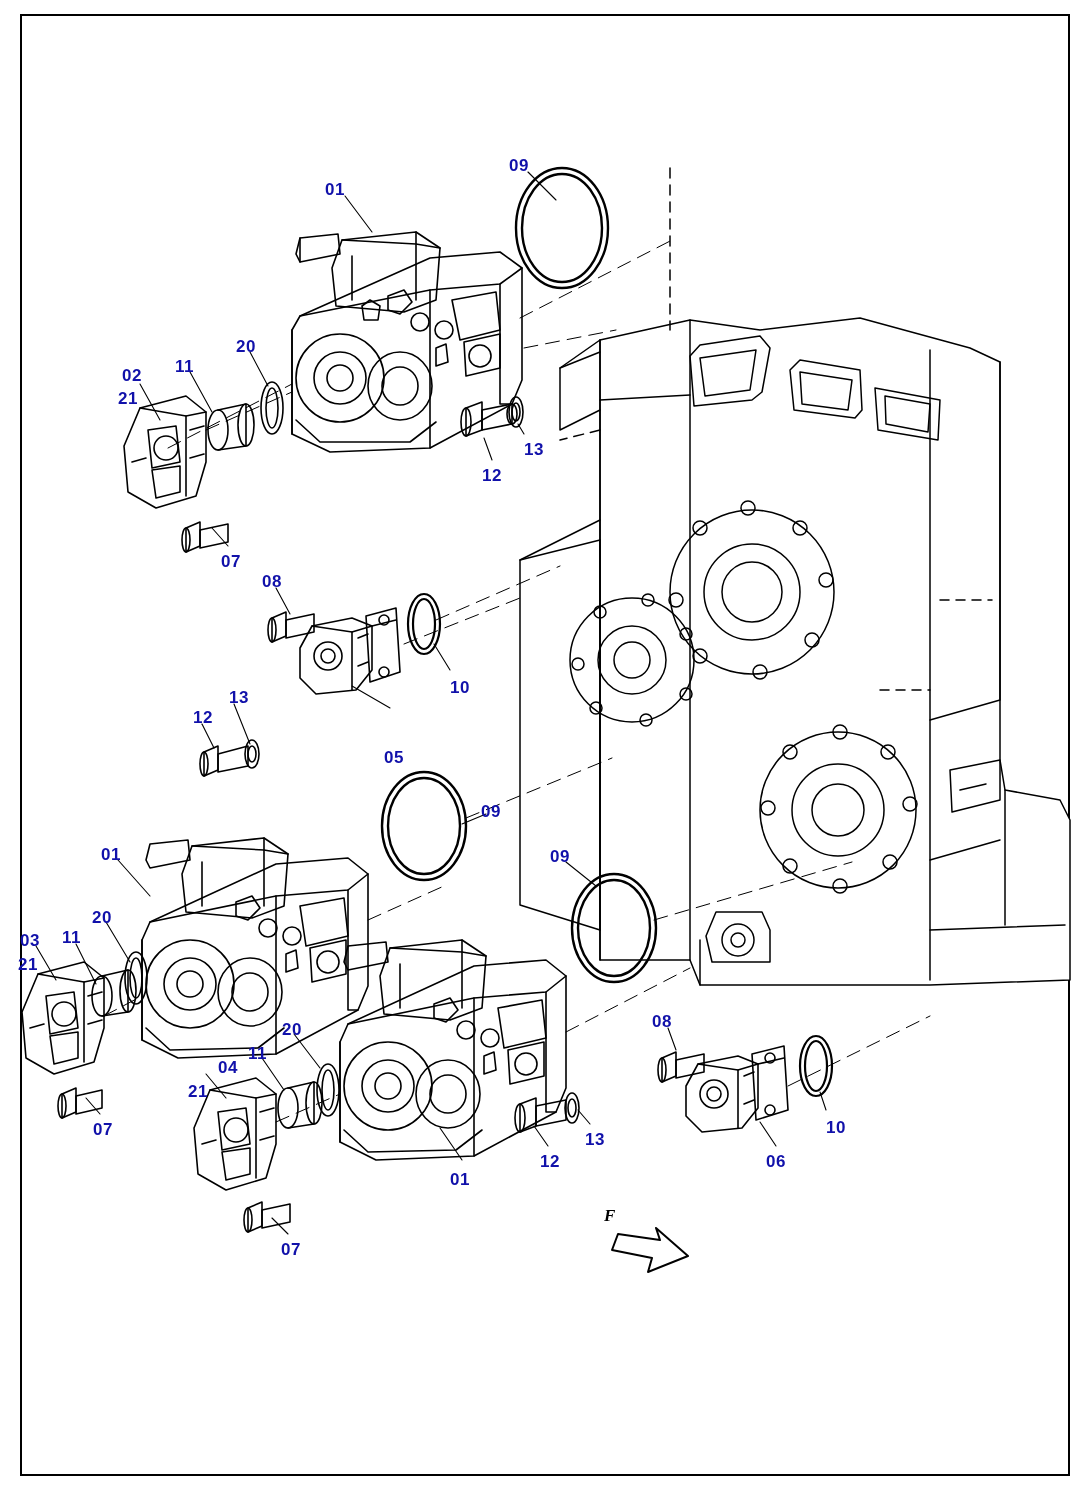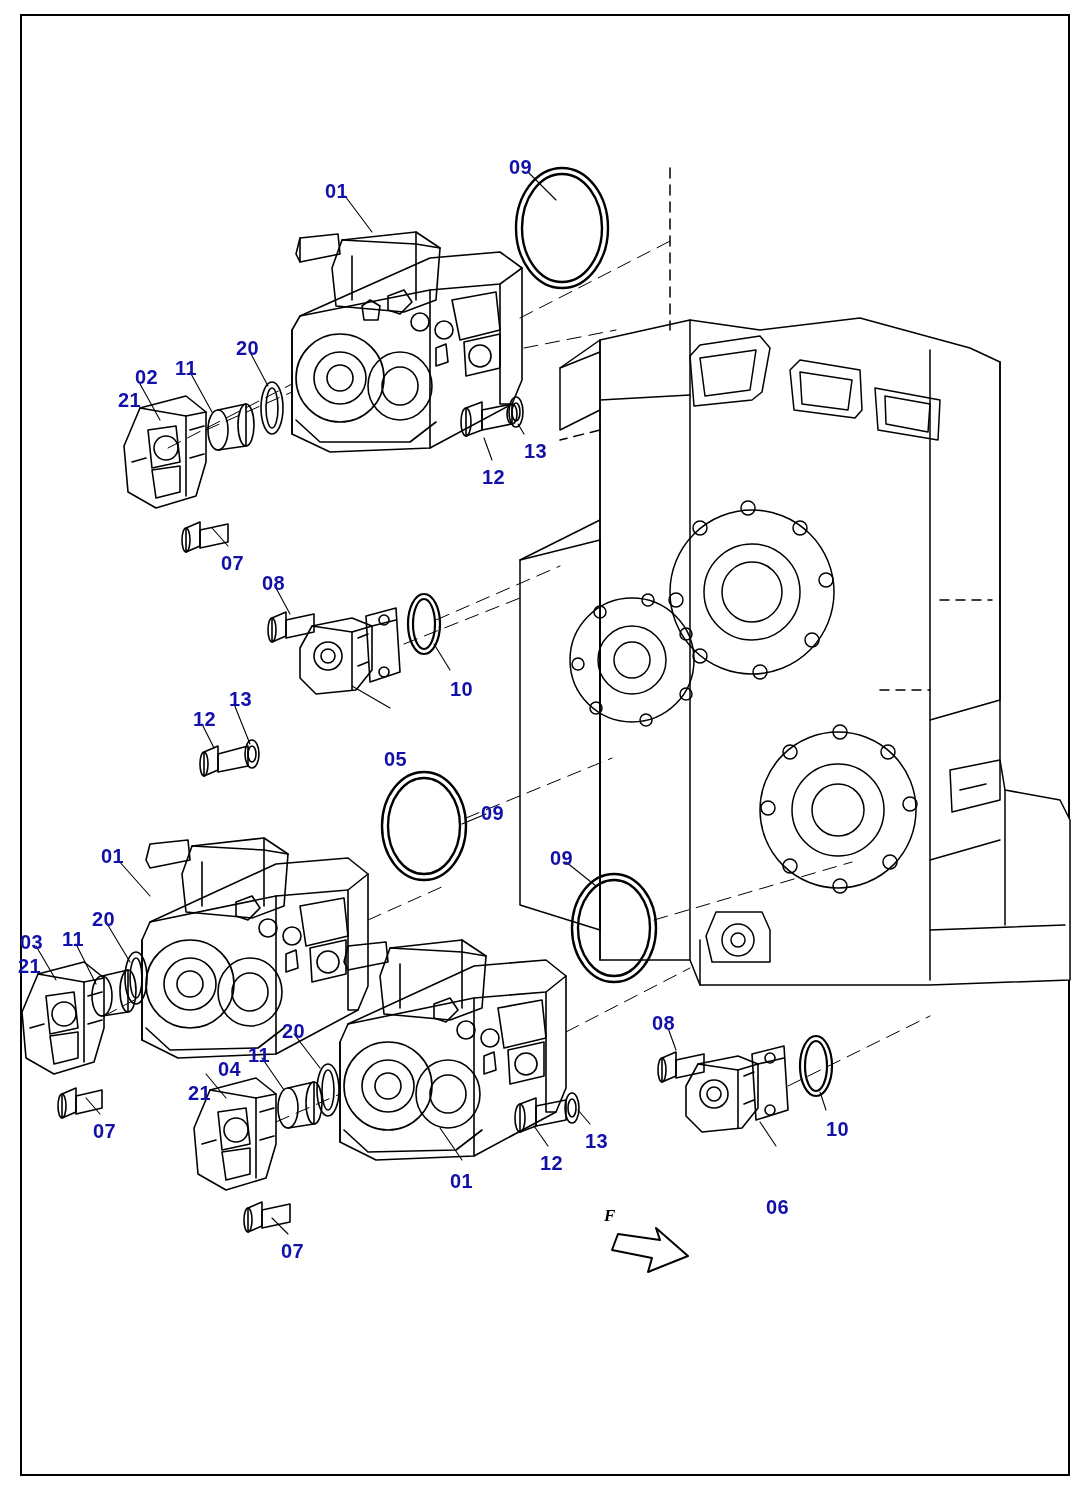--- a/index.html
+++ b/index.html
@@ -30,21 +30,21 @@
   #drawing {
     position: absolute;
     left: 0;
     top: 0;
     width: 1090px;
     height: 1490px;
   }
   .callout {
     position: absolute;
     color: #1111aa;
-    font-size: 20px;
+    font-size: 17px;
     font-family: "Liberation Sans", sans-serif;
     font-weight: bold;
     letter-spacing: 0.5px;
     white-space: nowrap;
     user-select: none;
   }
   .arrow-label {
     position: absolute;
     color: #000000;
     font-size: 17px;
@@ -442,21 +442,21 @@
       <g stroke-width="2">
         <path d="M618 1234 L660 1240 L656 1228 L688 1256 L648 1272 L652 1258 L612 1250 Z" fill="#ffffff"></path>
       </g>
     </g>
   </svg>
 
   <div class="arrow-label" style="left:604px; top:1206px;">F</div>
 
   <div class="callout" style="left:325px; top:180px;">01</div>
   <div class="callout" style="left:509px; top:156px;">09</div>
-  <div class="callout" style="left:122px; top:366px;margin-left:13px;">02</div>
+  <div class="callout" style="left:122px; top:366px;">02</div>
   <div class="callout" style="left:118px; top:389px;">21</div>
   <div class="callout" style="left:175px; top:357px;">11</div>
   <div class="callout" style="left:236px; top:337px;">20</div>
   <div class="callout" style="left:524px; top:440px;">13</div>
   <div class="callout" style="left:482px; top:466px;">12</div>
   <div class="callout" style="left:221px; top:552px;">07</div>
   <div class="callout" style="left:262px; top:572px;">08</div>
   <div class="callout" style="left:450px; top:678px;">10</div>
   <div class="callout" style="left:384px; top:716px;margin-top:32px;">05</div>
   <div class="callout" style="left:229px; top:688px;">13</div>
@@ -472,15 +472,15 @@
   <div class="callout" style="left:190px; top:1058px;margin-left:28px;">04</div>
   <div class="callout" style="left:188px; top:1082px;">21</div>
   <div class="callout" style="left:248px; top:1044px;">11</div>
   <div class="callout" style="left:282px; top:1020px;">20</div>
   <div class="callout" style="left:281px; top:1240px;">07</div>
   <div class="callout" style="left:450px; top:1170px;">01</div>
   <div class="callout" style="left:540px; top:1152px;">12</div>
   <div class="callout" style="left:585px; top:1130px;">13</div>
   <div class="callout" style="left:652px; top:1012px;">08</div>
   <div class="callout" style="left:826px; top:1118px;">10</div>
-  <div class="callout" style="left:766px; top:1196px;">06</div>
+  <div class="callout" style="left:766px; top:1152px;">06</div>
 
 </div>
 
 </body></html>

